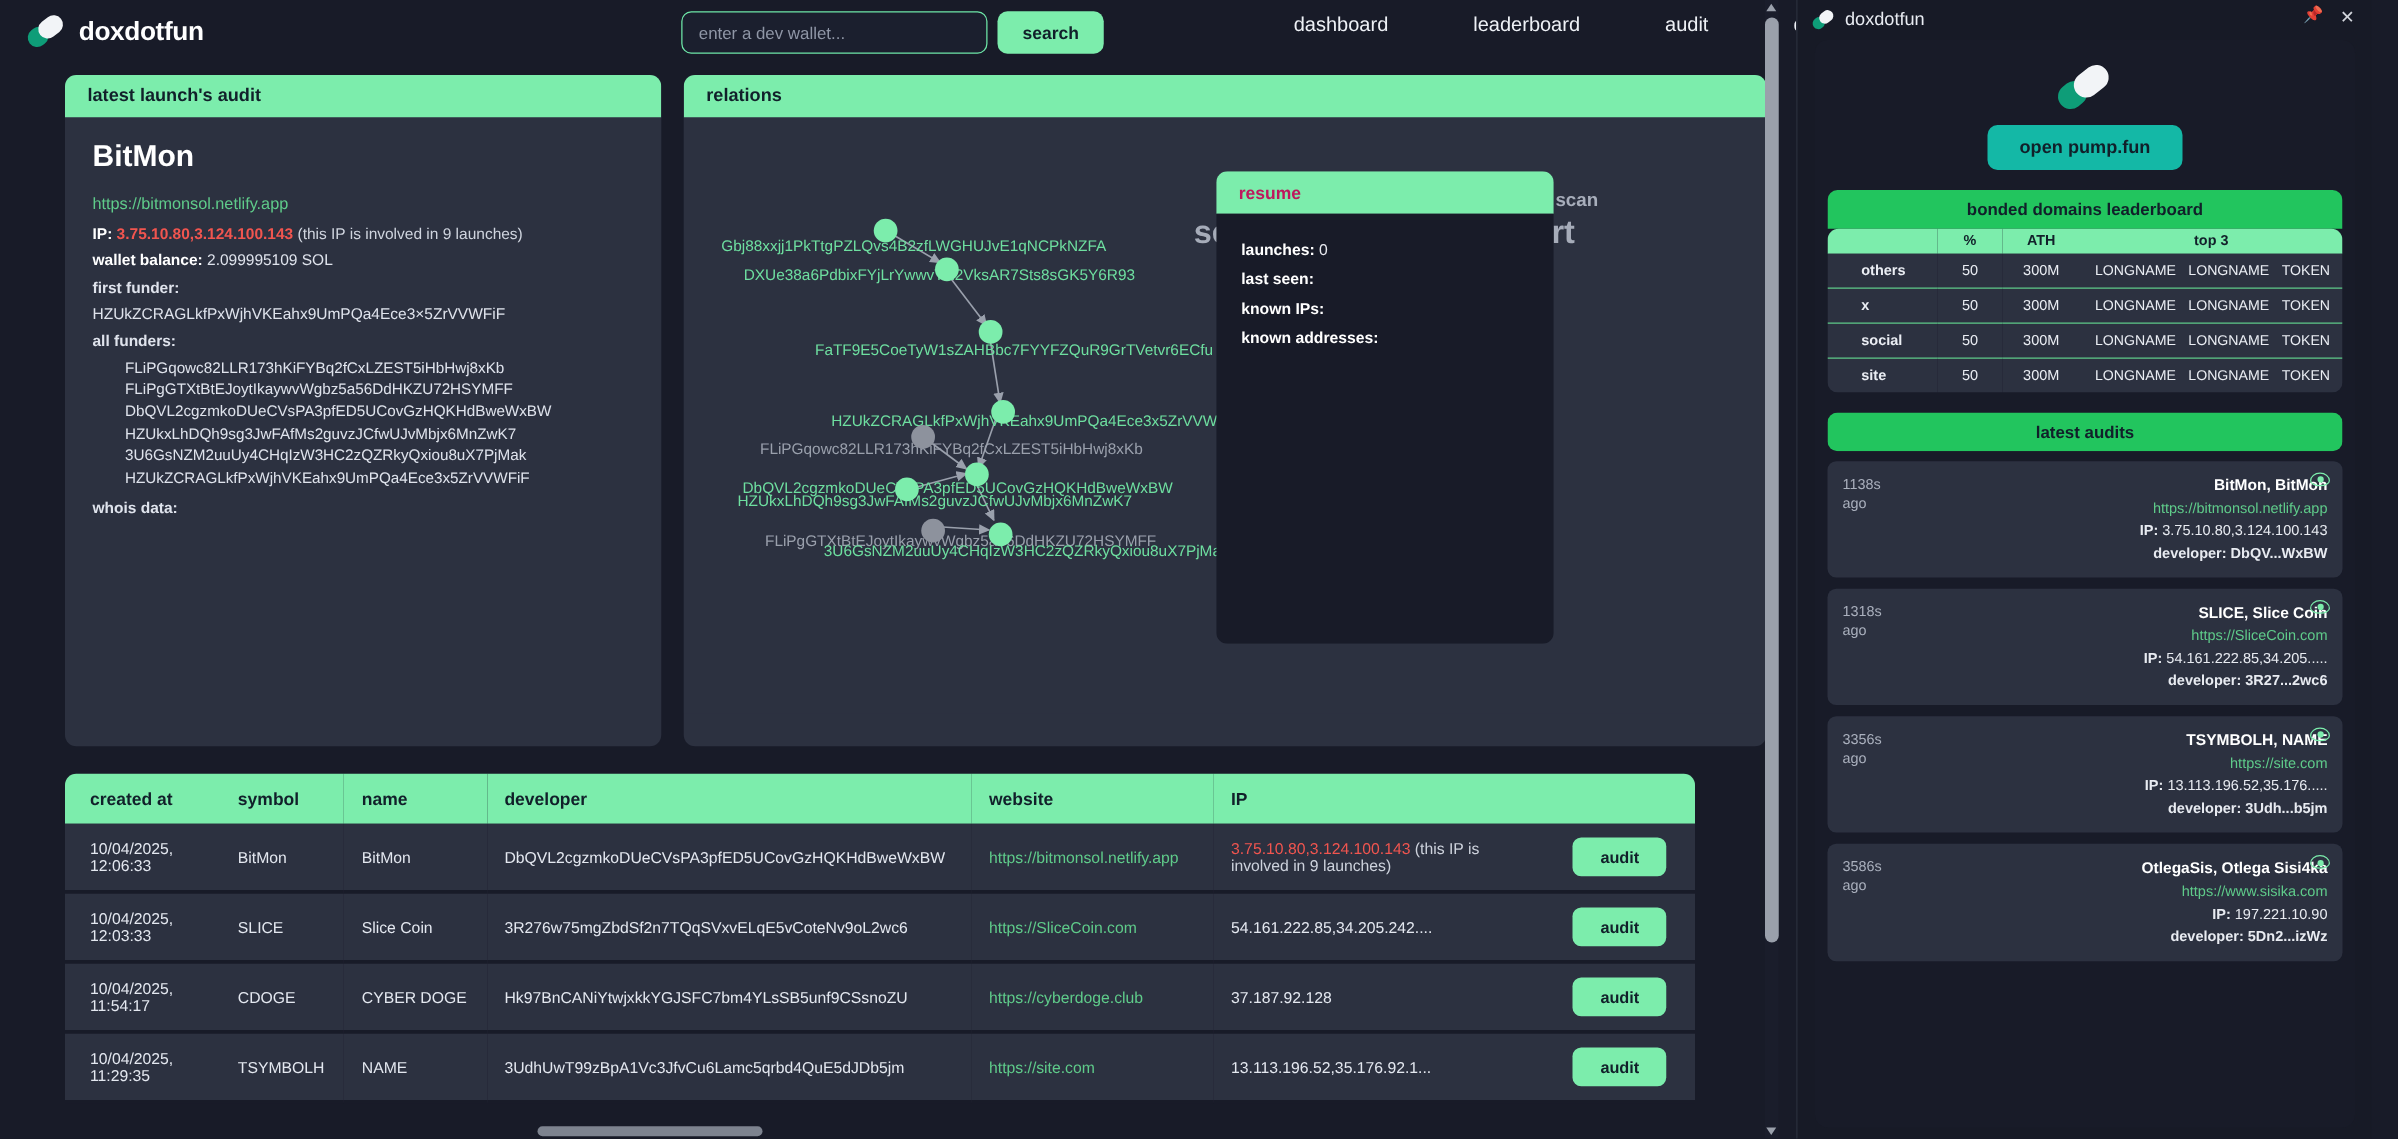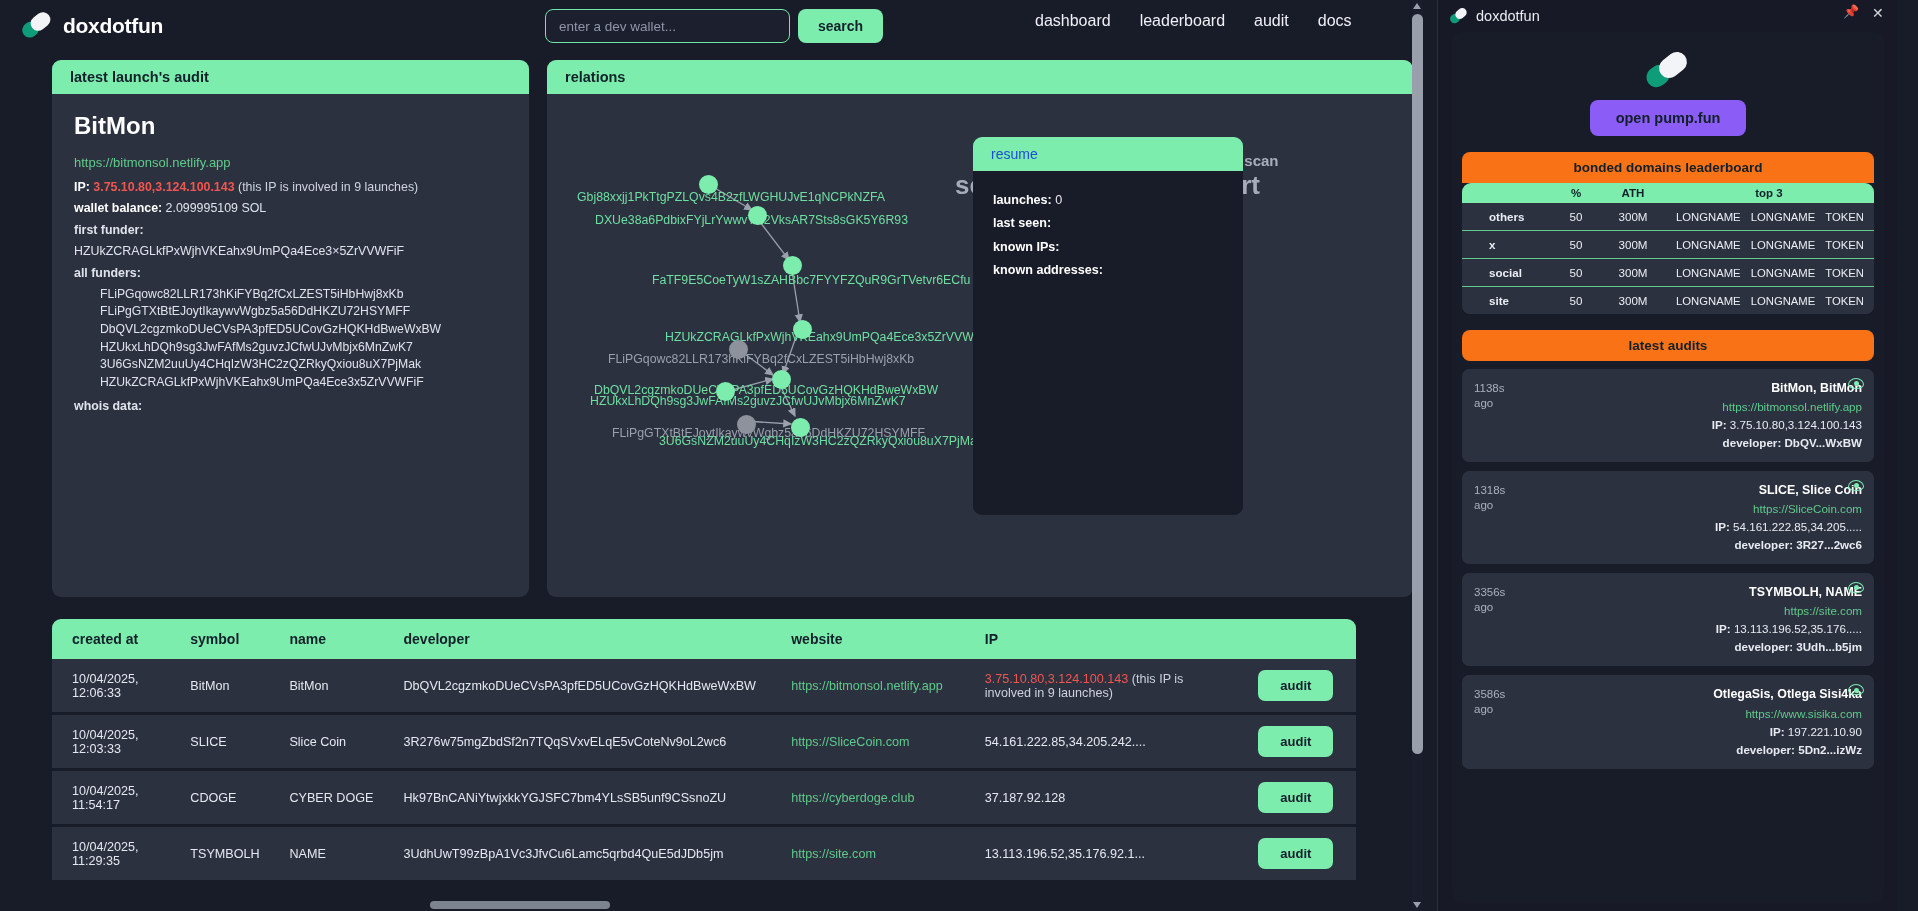--- a/index.html
+++ b/index.html
@@ -38,21 +38,21 @@
     border:1px solid #6ee7a8; border-radius:8px;
     color:#d7dbe5; padding:0 13px; font-size:13.5px;
     font-family:"Liberation Sans", sans-serif; outline:none;
   }
   .search-input::placeholder { color:#8f96a6; }
   .search-btn {
     height:34px; padding:0 20px; background:#7cedac; border:none; border-radius:8px;
     color:#11202a; font-size:14px; font-weight:bold; cursor:pointer;
     font-family:"Liberation Sans", sans-serif;
   }
-  .nav { position:absolute; left:1035px; top:12px; display:flex; gap:29px; }
+  .nav { position:absolute; left:1035px; top:12px; display:flex; gap:68px; }
   .nav a { color:#eef1f6; font-size:16px; text-decoration:none; }
 
   
   .row1 { display:flex; gap:18px; padding:0 0 0 52px; margin-top:8px; }
 
   .card { border-radius:9px; overflow:hidden; background:#2c3140; }
   .card-head {
     background:#7cedac; color:#11202a; font-weight:bold; font-size:14.5px;
     padding:9px 18px;
   }
@@ -97,21 +97,21 @@
     content:""; position:absolute; background:#fff;
   }
   .cursor-cross:before{ left:9px; top:0; width:3px; height:20px; }
   .cursor-cross:after{ left:0; top:9px; width:20px; height:3px; }
 
   
   .resume-card {
     position:absolute; left:426px; top:43px; width:270px; border-radius:9px;
     overflow:hidden;
   }
-  .resume-head { background:#7cedac; color:#1d4ed8; font-weight:normal; font-size:14px; padding:9px 18px;}
+  .resume-head { background:#7cedac; color:#be185d; font-weight:bold; font-size:14px; padding:9px 18px;}
   .resume-body { background:#181b28; height:344px; padding:18px 20px; font-size:12.6px; line-height:1.85;}
   .resume-body .lbl { color:#fff; }
 
   
   .tablewrap { margin:22px 0 0 52px; width:1304px; }
   table { border-collapse:collapse; width:100%; }
   thead th {
     background:#7cedac; color:#11202a; font-weight:bold; font-size:14px;
     text-align:left; padding:12px 14px;
   }
@@ -173,27 +173,27 @@
   .sp-inner {
     position:absolute; left:14px; top:32px; width:432px; height:870px;
     background:#181b28; border-radius:10px; padding:12px 10px; overflow:hidden;
   }
   .sp-logo-big { display:flex; justify-content:center; margin:10px 0 12px 0;}
   .pill-logo.big { width:44px; height:34px; }
   .pill-logo.big .p1 { left:0; top:12px; width:24px; height:20px; border-radius:11px;}
   .pill-logo.big .p2 { left:12px; top:1px; width:30px; height:20px; border-radius:11px;}
 
   .pump-btn {
-    display:block; margin:0 auto 16px auto; background:#8b5cf6; border:none;
+    display:block; margin:0 auto 16px auto; background:#14b8a6; border:none;
     border-radius:8px; padding:10px 26px; color:#11202a; font-weight:bold;
     font-size:14.5px; cursor:pointer; font-family:"Liberation Sans", sans-serif;
   }
 
   .sp-card { border-radius:8px; overflow:hidden; margin-bottom:16px; }
-  .sp-card-head { background:#f97316; color:#11202a; font-weight:bold; font-size:13.5px; text-align:center; padding:8px; }
+  .sp-card-head { background:#22c55e; color:#11202a; font-weight:bold; font-size:13.5px; text-align:center; padding:8px; }
 
   .lb-table { width:100%; border-collapse:collapse; }
   .lb-table th {
     background:#7cedac; color:#11202a; font-size:11.5px; font-weight:bold;
     padding:4px 6px; text-align:center;
   }
   .lb-table th.l { text-align:left; padding-left:12px; }
   .lb-table td {
     background:#2c3140; color:#eaedf3; font-size:11.6px; padding:7px 6px;
     text-align:center; border-bottom:1px solid #5fcb8a;

